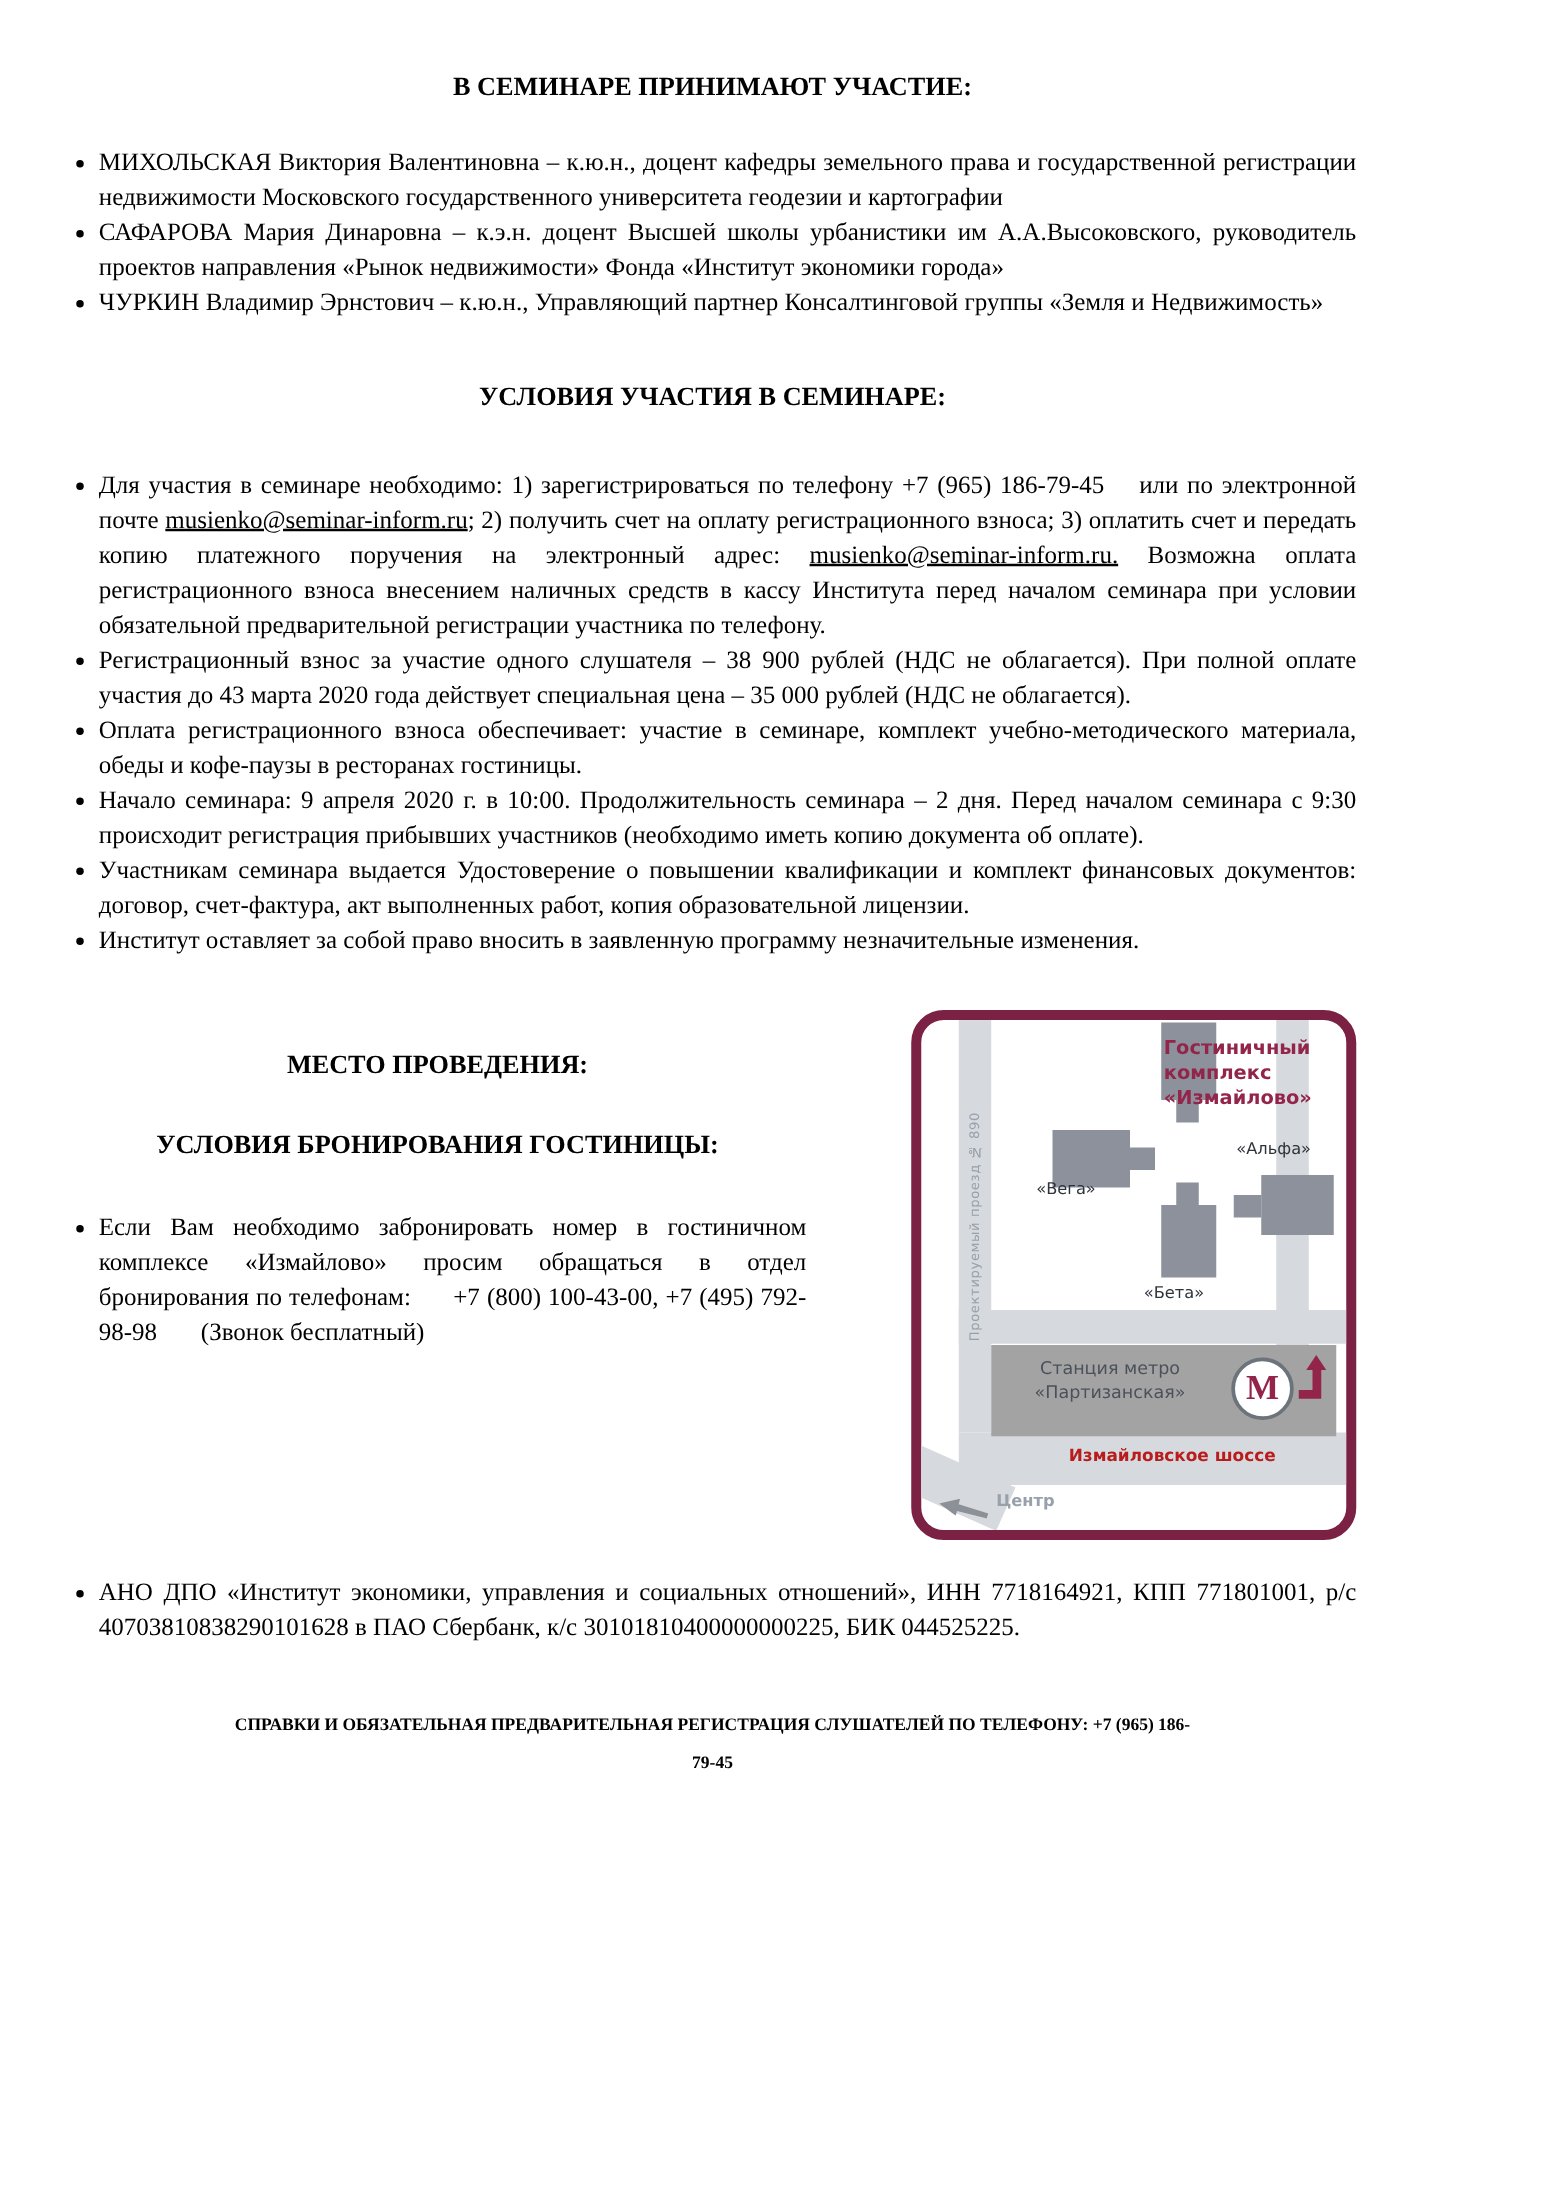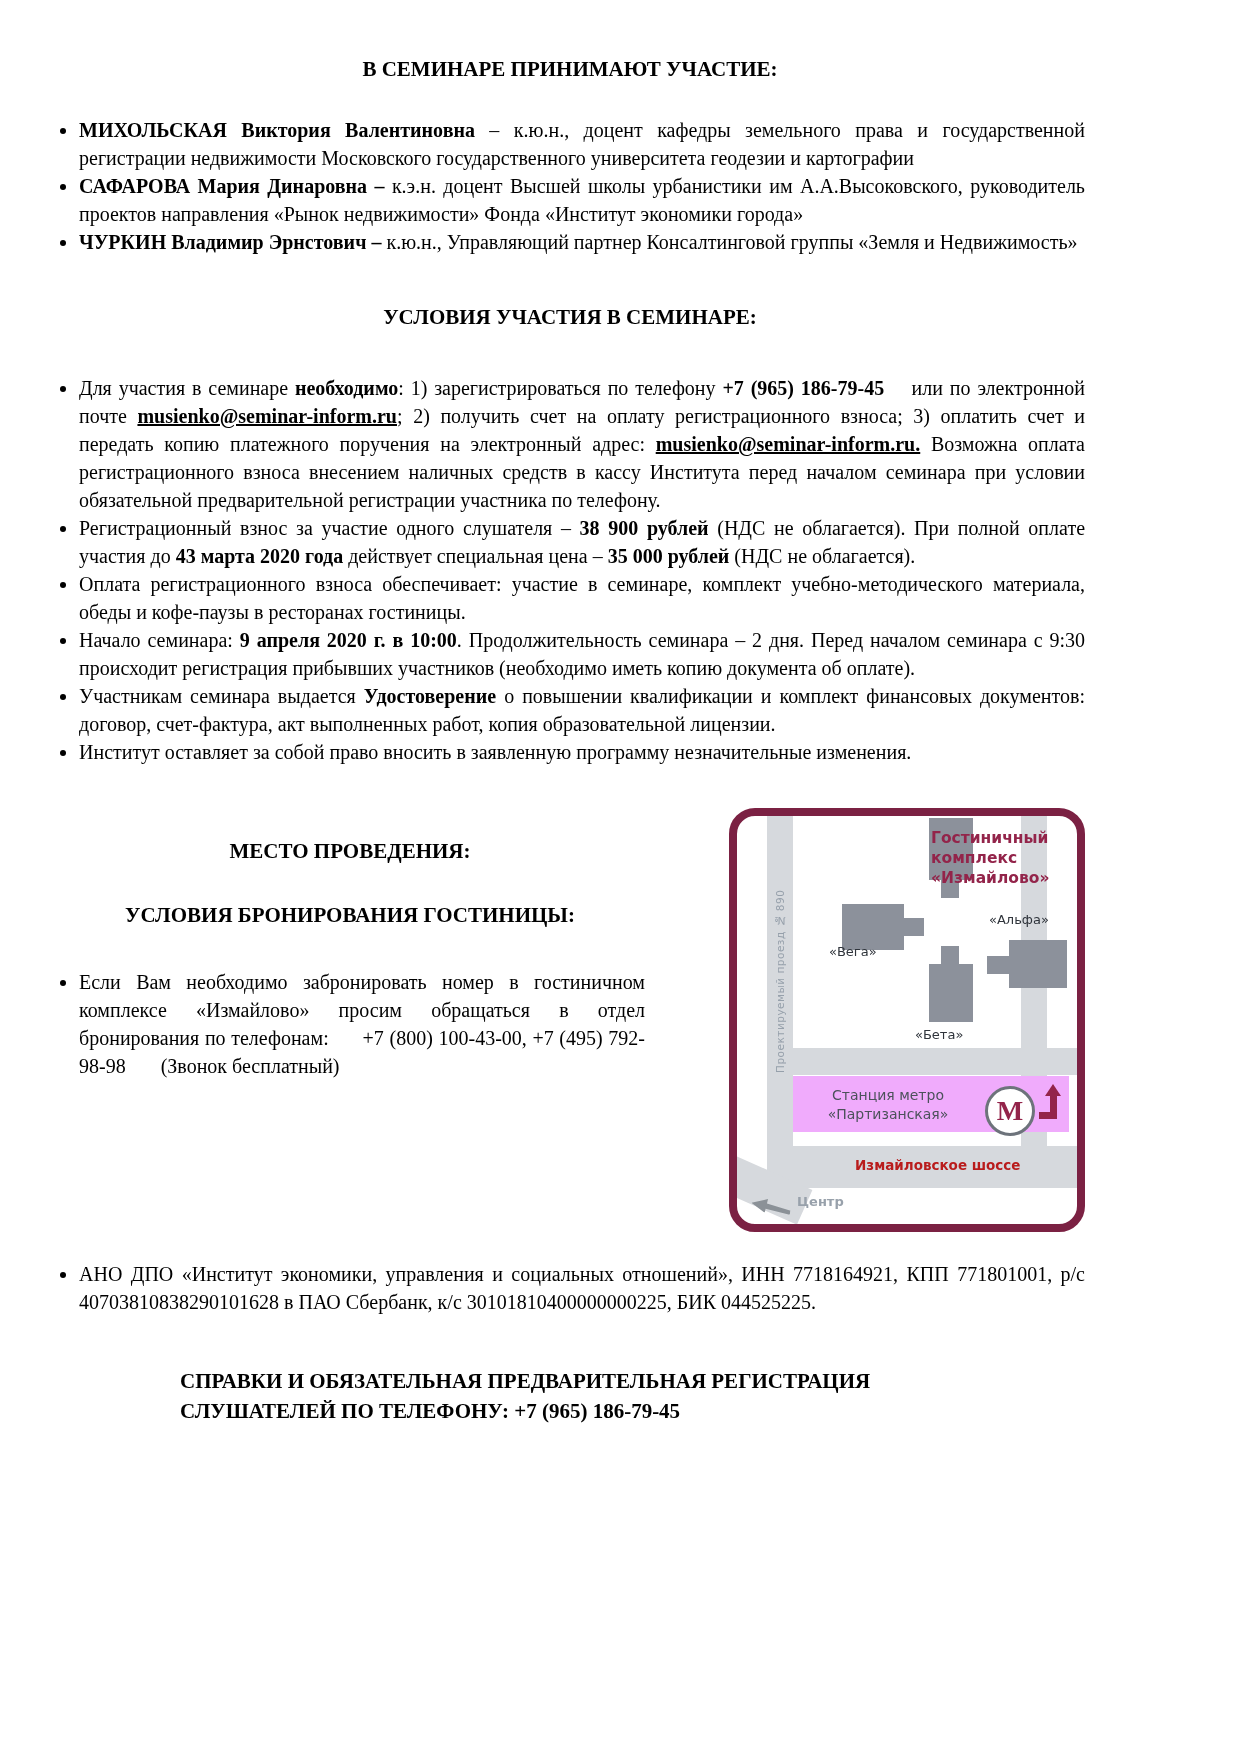--- a/index.html
+++ b/index.html
@@ -8,40 +8,40 @@
     font-family:"Liberation Serif", serif; font-size:20px; color:#000;
     overflow:hidden;
   }
   .page { padding:56px 155px 0 55px; }
 
   .h-center { text-align:center; font-weight:bold; font-size:21px; margin:0; line-height:26px; }
 
   ul.doc { margin:0; padding-left:24px; list-style:disc outside; }
   ul.doc li { text-align:justify; line-height:28px; }
 
-  .b { font-weight:bold; }
+  .b { font-weight:normal; }
   .u { text-decoration:underline; }
 
   #participants-list { margin-top:34px; }
   #heading-conditions { margin-top:48px; }
   #conditions-list { margin-top:44px; }
 
   .columns { display:flex; margin-top:42px; }
   .left-col { width:590px; }
   #heading-venue { margin-top:30px; }
   #venue-list { margin-top:36px; }
   #heading-booking { margin-top:38px; }
   #booking-list { margin-top:40px; }
 
   #bank-list { margin-top:28px; }
   #bank-list .bank-details { text-align:justify; }
 
   .footer-note {
-    margin:50px auto 0; max-width:780px; text-align:left;
-    font-weight:bold; font-size:21px; line-height:30px;
+    margin:50px auto 0; max-width:780px; text-align:center;
+    font-weight:bold; font-size:14px; line-height:30px;
   }
 
   
   .map-wrap {
     position:relative; margin-left:auto; flex:none;
     width:340px; height:408px;
     border:8px solid #7b2143; border-radius:26px;
     background:#fff; overflow:hidden;
     font-family:"DejaVu Sans", sans-serif;
   }
@@ -77,21 +77,21 @@
   .lbl-vega  { left:92px;  top:128px; }
   .lbl-beta  { left:178px; top:211px; }
   .lbl-alfa  { left:252px; top:96px; }
 
   .map-title {
     position:absolute; right:4px; top:12px; width:142px;
     text-align:left; font-size:15.5px; font-weight:bold;
     color:#93244a; line-height:1.3;
   }
 
-  .station-box { position:absolute; left:56px; top:260px; width:276px; height:56px; background:#f0abfc; }
+  .station-box { position:absolute; left:56px; top:260px; width:276px; height:73px; background:#a3a3a3; }
   .station-text {
     position:absolute; left:6px; top:10px; width:178px;
     text-align:center; font-size:14px; color:#4b515a; line-height:1.35;
   }
   .metro-logo {
     position:absolute; left:192px; top:10px; width:44px; height:44px;
     border:3px solid #6d737b; border-radius:50%; background:#fff;
     display:flex; align-items:center; justify-content:center;
   }
   .metro-logo span {

